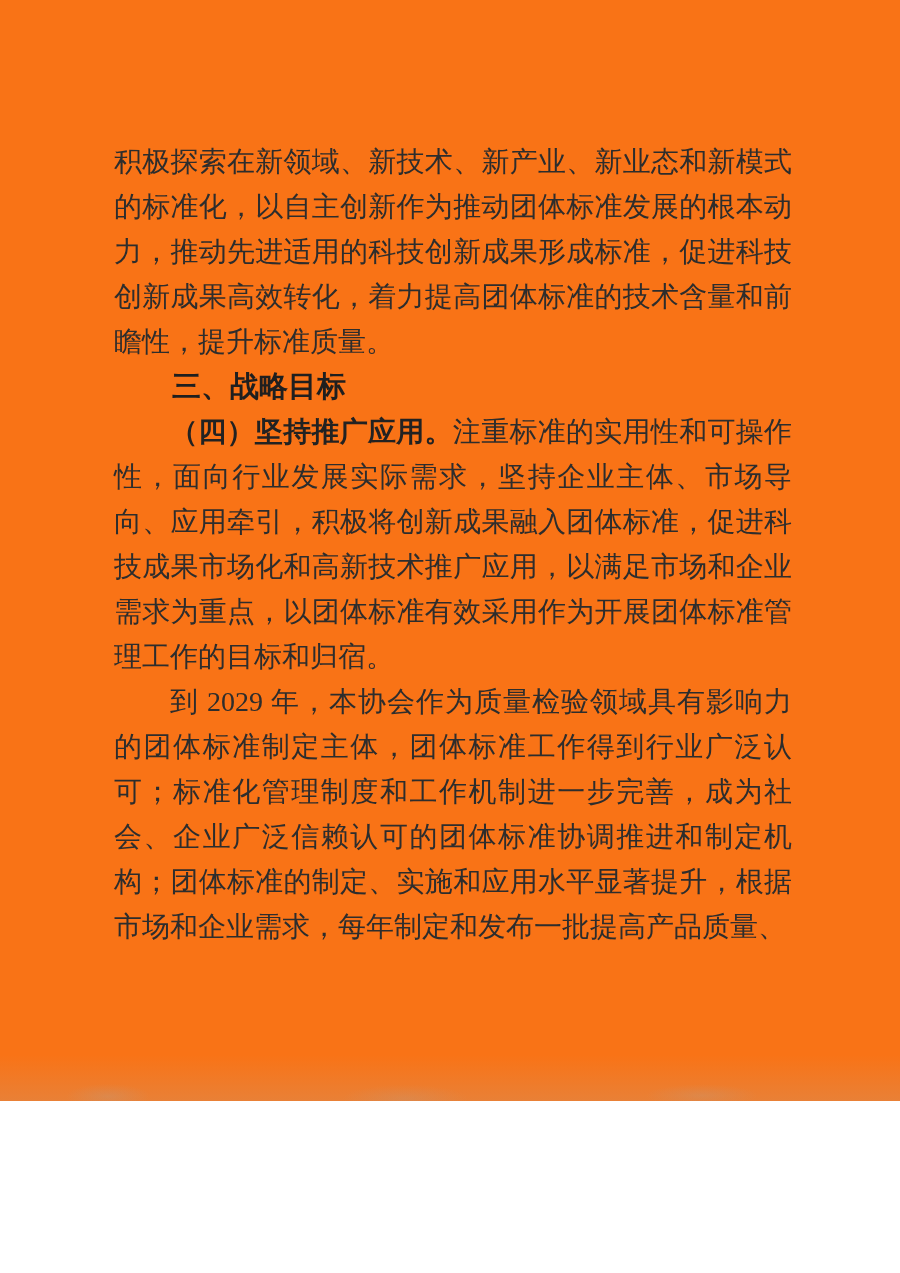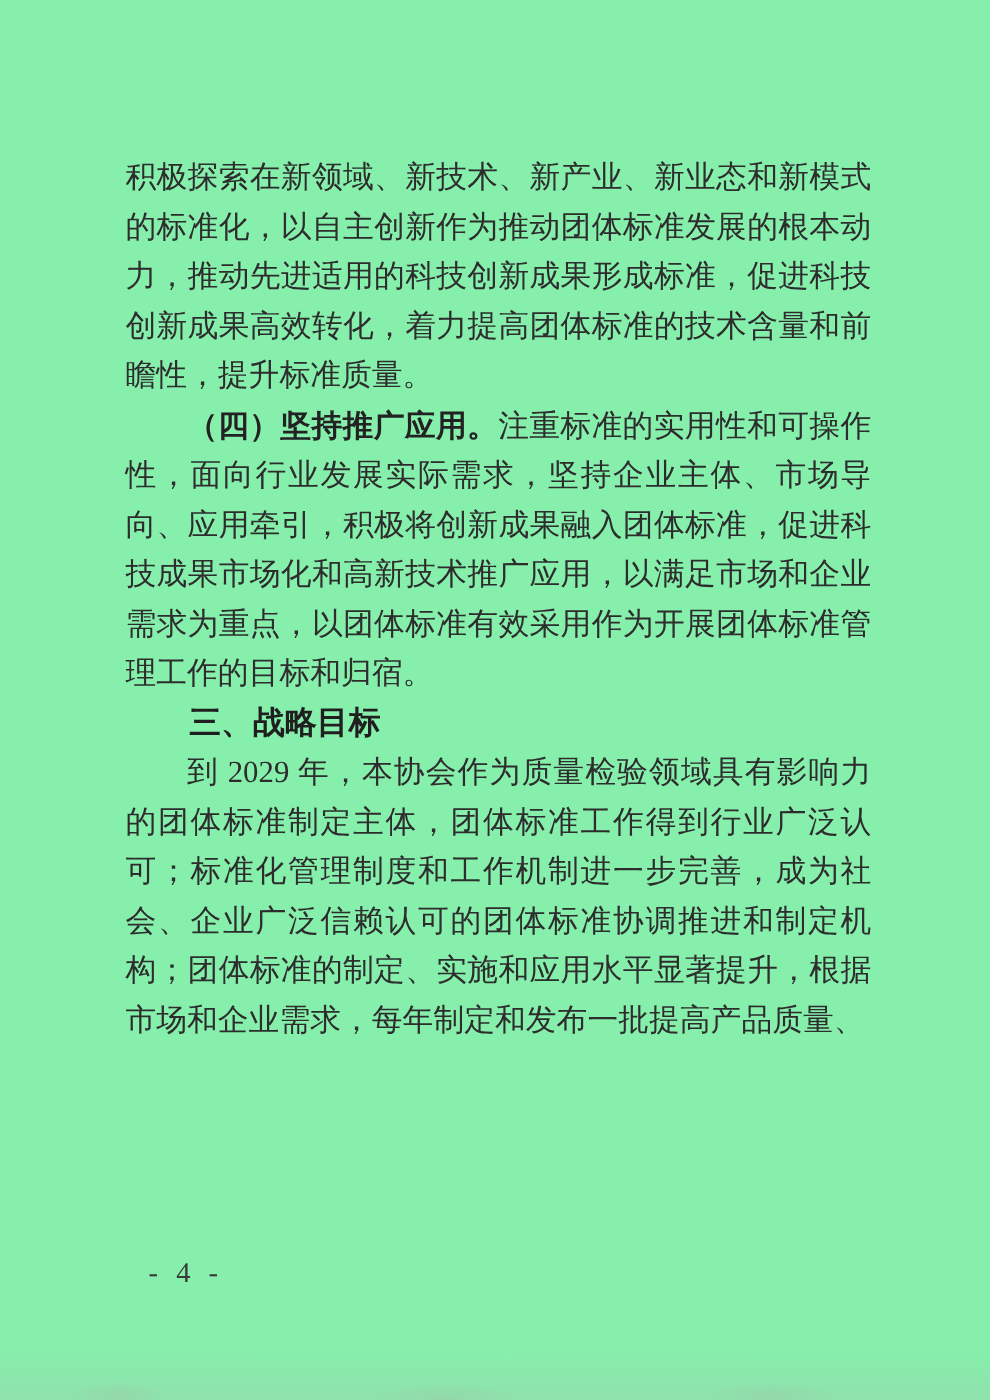--- a/index.html
+++ b/index.html
@@ -6,22 +6,22 @@
     margin: 0;
     padding: 0;
     width: 900px;
     height: 1273px;
     background: #ffffff;
     font-family: "Liberation Serif", "DejaVu Serif", serif;
   }
   .page {
     position: relative;
     width: 900px;
-    height: 1273px;
-    background: #86efac;
+    height: 1101px;
+    background: #f97316;
     overflow: hidden;
   }
   
   .page::after {
     content: "";
     position: absolute;
     left: 0; right: 0; bottom: 0;
     height: 46px;
     background:
       radial-gradient(60px 18px at 12% 90%, rgba(170,170,165,0.22), rgba(170,170,165,0) 70%),
@@ -71,22 +71,22 @@
 </style>
 </head>
 <body>
 
 <div class="page">
   <div class="content">
 
     <p class="para"><span>积极探索在新领域、新技术、新产业、新业态和新模式的标准化，以自主创新作为推动团体标准发展的根本动力，推动先进适用的科技创新成果形成标准，促进科技创新成果高效转化，着力提高团体标准的技术含量和前瞻性，提升标准质量。</span></p>
 
 
+    <p class="para indent heading">三、战略目标</p>
+
     <p class="para indent"><span class="lead">（四）坚持推广应用。</span><span>注重标准的实用性和可操作性，面向行业发展实际需求，坚持企业主体、市场导向、应用牵引，积极将创新成果融入团体标准，促进科技成果市场化和高新技术推广应用，以满足市场和企业需求为重点，以团体标准有效采用作为开展团体标准管理工作的目标和归宿。</span></p>
-
-    <p class="para indent heading">三、战略目标</p>
 
     <p class="para indent"><span>到 2029 年，本协会作为质量检验领域具有影响力的团体标准制定主体，团体标准工作得到行业广泛认可；标准化管理制度和工作机制进一步完善，成为社会、企业广泛信赖认可的团体标准协调推进和制定机构；团体标准的制定、实施和应用水平显著提升，根据市场和企业需求，每年制定和发布一批提高产品质量、</span></p>
 
   </div>
 
   <div class="page-number">- 4 -</div>
 </div>
 
 </body></html>

